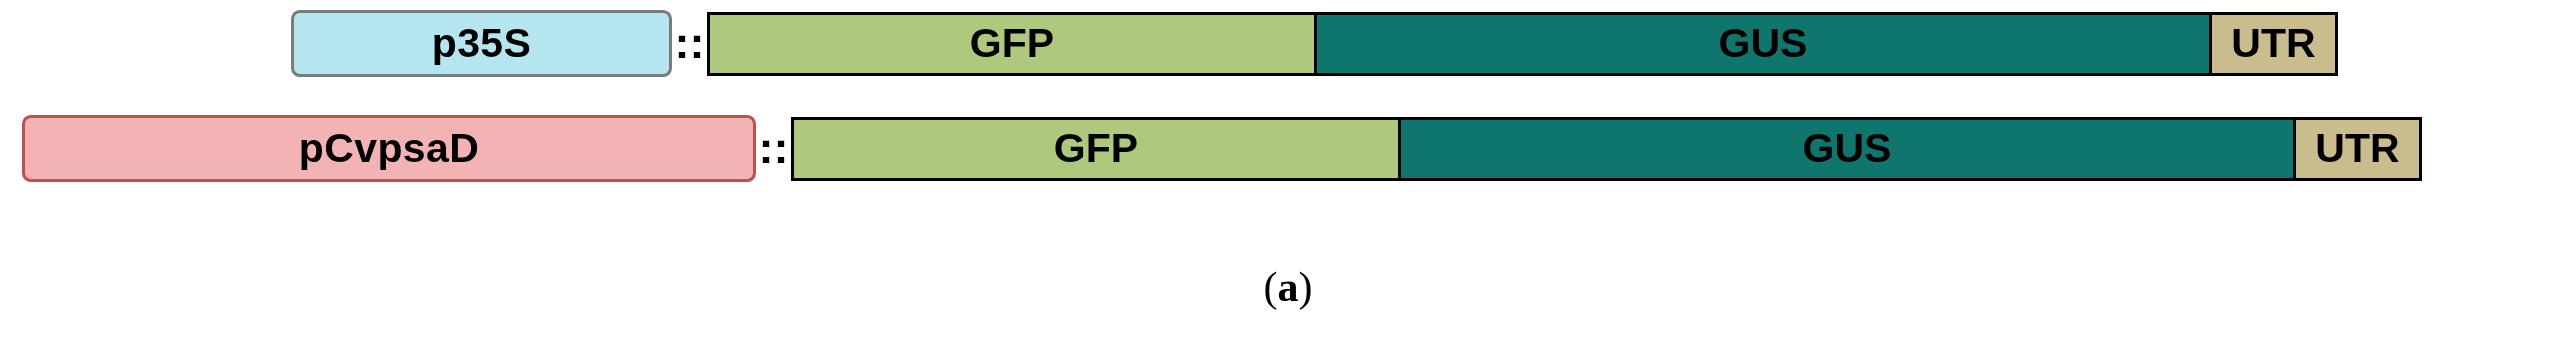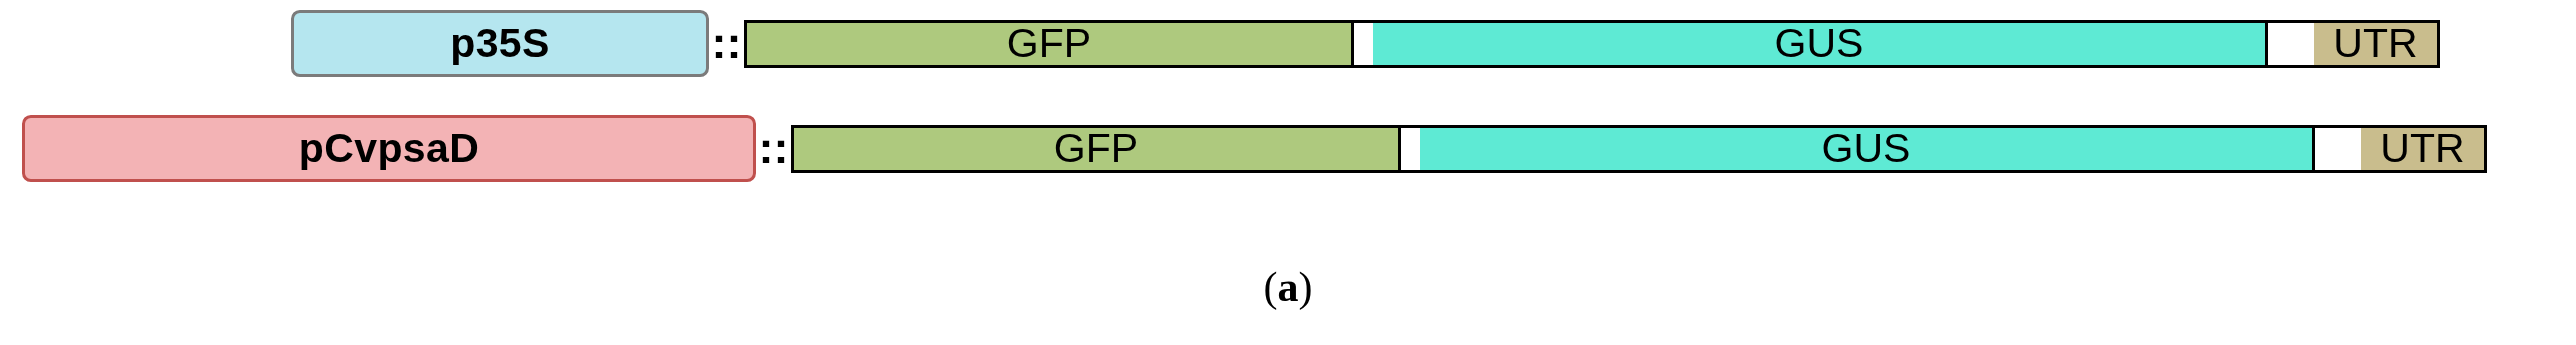--- a/index.html
+++ b/index.html
@@ -41,21 +41,21 @@
     display: flex;
     align-items: center;
     justify-content: center;
     font-weight: bold;
     font-size: 41px;
     color: #000000;
     letter-spacing: 0.4px;
   }
 
   .promoter.p35s {
-    width: 418px;
+    width: 381px;
     background: #b5e6ef;
     border-color: #7b7b7b;
   }
 
   .promoter.pcvpsad {
     width: 734px;
     background: #f3b3b5;
     border-color: #c0504d;
   }
 
@@ -67,47 +67,46 @@
     font-weight: bold;
     font-size: 45px;
     color: #000000;
     line-height: 0.9;
     letter-spacing: 0;
   }
 
   .gene-bar {
     box-sizing: border-box;
     display: flex;
-    height: 48px;
+    height: 64px;
     border: 3.7px solid #000000;
+    font-weight: bold;
   }
 
   .gene-seg {
     box-sizing: border-box;
     display: flex;
     align-items: center;
     justify-content: center;
     font-size: 41px;
     color: #000000;
     border-right: 3.7px solid #000000;
     height: 100%;
   }
   .gene-seg:last-child {
     border-right: none;
-    margin-left: 46px;
   }
 
   .seg-gfp {
     background: #aec97e;
     width: 607px;
   }
   .seg-gus {
-    background: #5eead4;
+    background: #0f766e;
     width: 895px;
-    margin-left: 19px;
   }
   .seg-utr {
     background: #c9bd8d;
     width: 123px;
   }
 
   .panel-label {
     position: absolute;
     left: 0;
     top: 263px;

